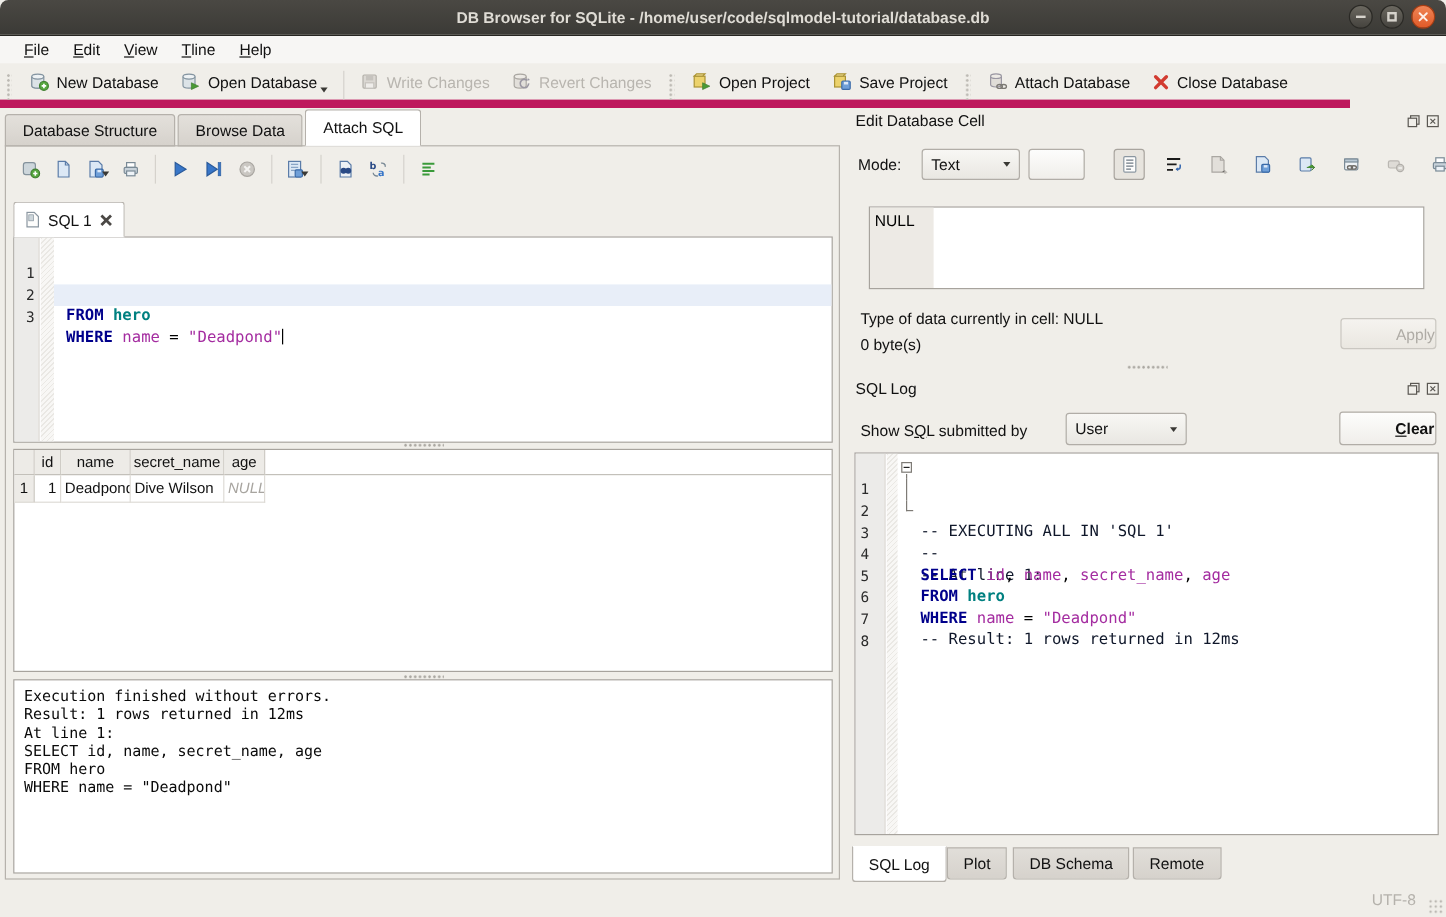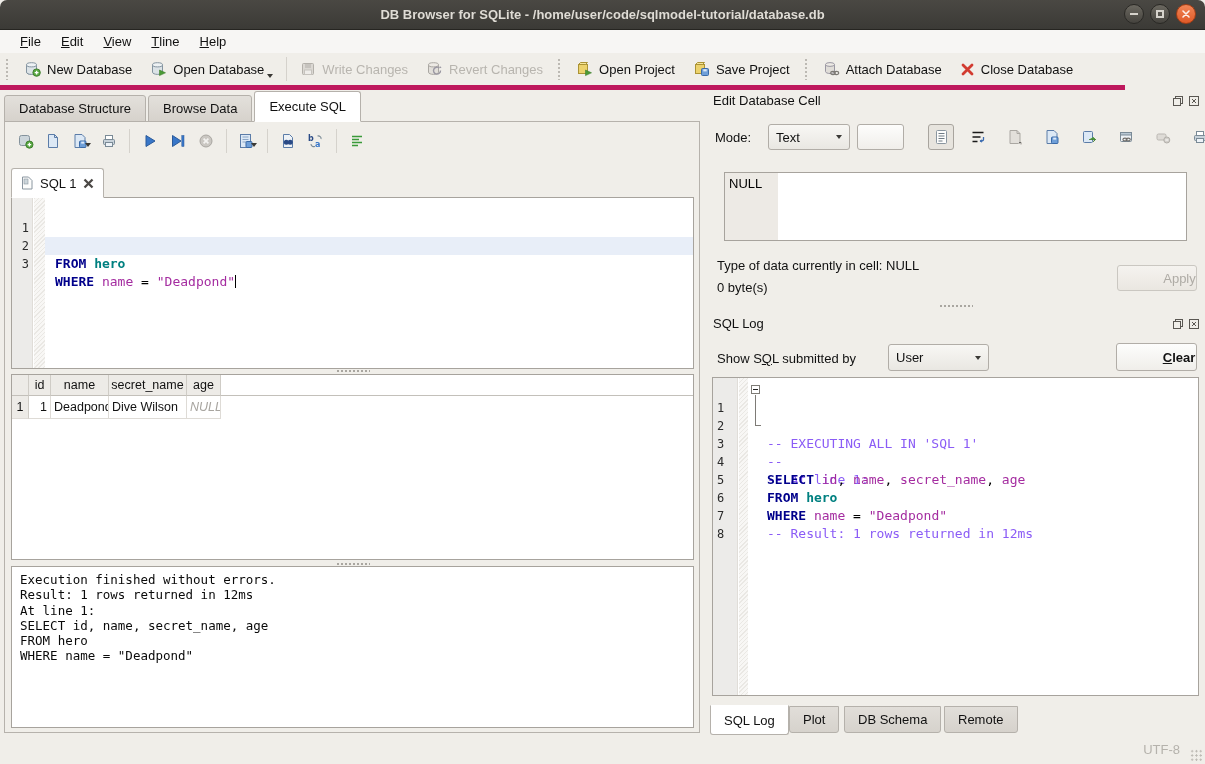--- a/index.html
+++ b/index.html
@@ -29,21 +29,21 @@
   .glyph-max { width:8px; height:8px; border:2px solid #d6d3cc; }
 
   
   .menubar { left:0; top:30px; width:1205px; height:23px; background:#f7f6f4;
     display:flex; align-items:center; padding-left:10px; }
   .menu-item { padding:0 10px; height:23px; line-height:23px; }
   .mn-key { text-decoration: underline; }
 
   
   .toolbar { left:0; top:53px; width:1125px; height:37px; background:#f0eee9;
-    border-bottom:5px solid #be185d; display:flex; align-items:center; }
+    border-bottom:7px solid #be185d; display:flex; align-items:flex-end; }
   .tb-handle { width:5px; height:22px; margin:0 5px;
     background-image: radial-gradient(#bcb9b3 1px, transparent 1.2px);
     background-size:4px 4px; }
   .tb-sep { width:1px; height:24px; background:#d5d2cc; margin:0 4px; }
   .tb-btn { display:flex; align-items:center; gap:6px; padding:0 9px; height:30px; white-space:nowrap; }
   .tb-btn.disabled { color:#b8b5af; }
   .caret { width:0; height:0; border-left:3.5px solid transparent;
     border-right:3.5px solid transparent; border-top:4px solid #3a3935; }
   .caret.low { align-self:flex-end; margin:0 0 6px -3px; }
 
@@ -77,21 +77,21 @@
   .code-line { position:relative; height:18px; line-height:18px; white-space:pre; }
   .code-line.current::before { content:""; position:absolute; left:33px; right:0; top:0; bottom:0; background:#e8eef8; }
   .code-line .ln { position:absolute; left:0; width:17px; text-align:right; font-size:12px; color:#2b2b2b; }
   .code-line .code { position:absolute; left:43px; }
   .cursor { display:inline-block; width:1px; height:13px; background:#000; vertical-align:-2px; }
 
   .tok-kw { color:#00008b; font-weight:bold; }
   .tok-field { color:#a42ca0; }
   .tok-table { color:#008080; font-weight:bold; }
   .tok-str { color:#a42ca0; }
-  .tok-comment { color:#8b5cf6; }
+  .tok-comment { color:#0f172a; }
   .tok-plain { color:#000; }
 
   .splitter-h { position:absolute; height:6px; display:flex; align-items:center; justify-content:center; }
   .splitter-dots { width:34px; height:4px;
     background-image: radial-gradient(#a9a6a0 1px, transparent 1.2px); background-size:4px 4px; }
 
   
   .results { position:absolute; left:6px; top:252px; width:683px; height:186px;
     border:1px solid #a7a39d; background:#fff; font-size:12.5px; }
   .res-grid { display:grid; grid-template-columns:17px 22px 58px 78px 34px 1fr; }
@@ -265,21 +265,21 @@
     <svg width="15" height="15" viewBox="0 0 15 15">
       <path d="M3 3l9 9M12 3l-9 9" stroke="#d23b30" stroke-width="2.8" stroke-linecap="round"></path>
     </svg>
     <span>Close Database</span>
   </div>
 </div>
 
 <div class="abs main-tabs">
   <div class="mtab">Database Structure</div>
   <div class="mtab">Browse Data</div>
-  <div class="mtab active">Execute SQL</div>
+  <div class="mtab active">Attach SQL</div>
 </div>
 
 <div class="abs left-frame">
 
   <div class="sql-toolbar">
     <span class="icon-btn">
       <svg width="17" height="16" viewBox="0 0 17 16">
         <rect x="2.5" y="2.5" width="10" height="10" rx="2" fill="#cdd6db" stroke="#84929c"></rect>
         <circle cx="12.4" cy="11.6" r="3.6" fill="#57a73f" stroke="#3f7f2f"></circle>
         <path d="M12.4 9.8v3.6M10.6 11.6h3.6" stroke="#fff" stroke-width="1.3"></path>

